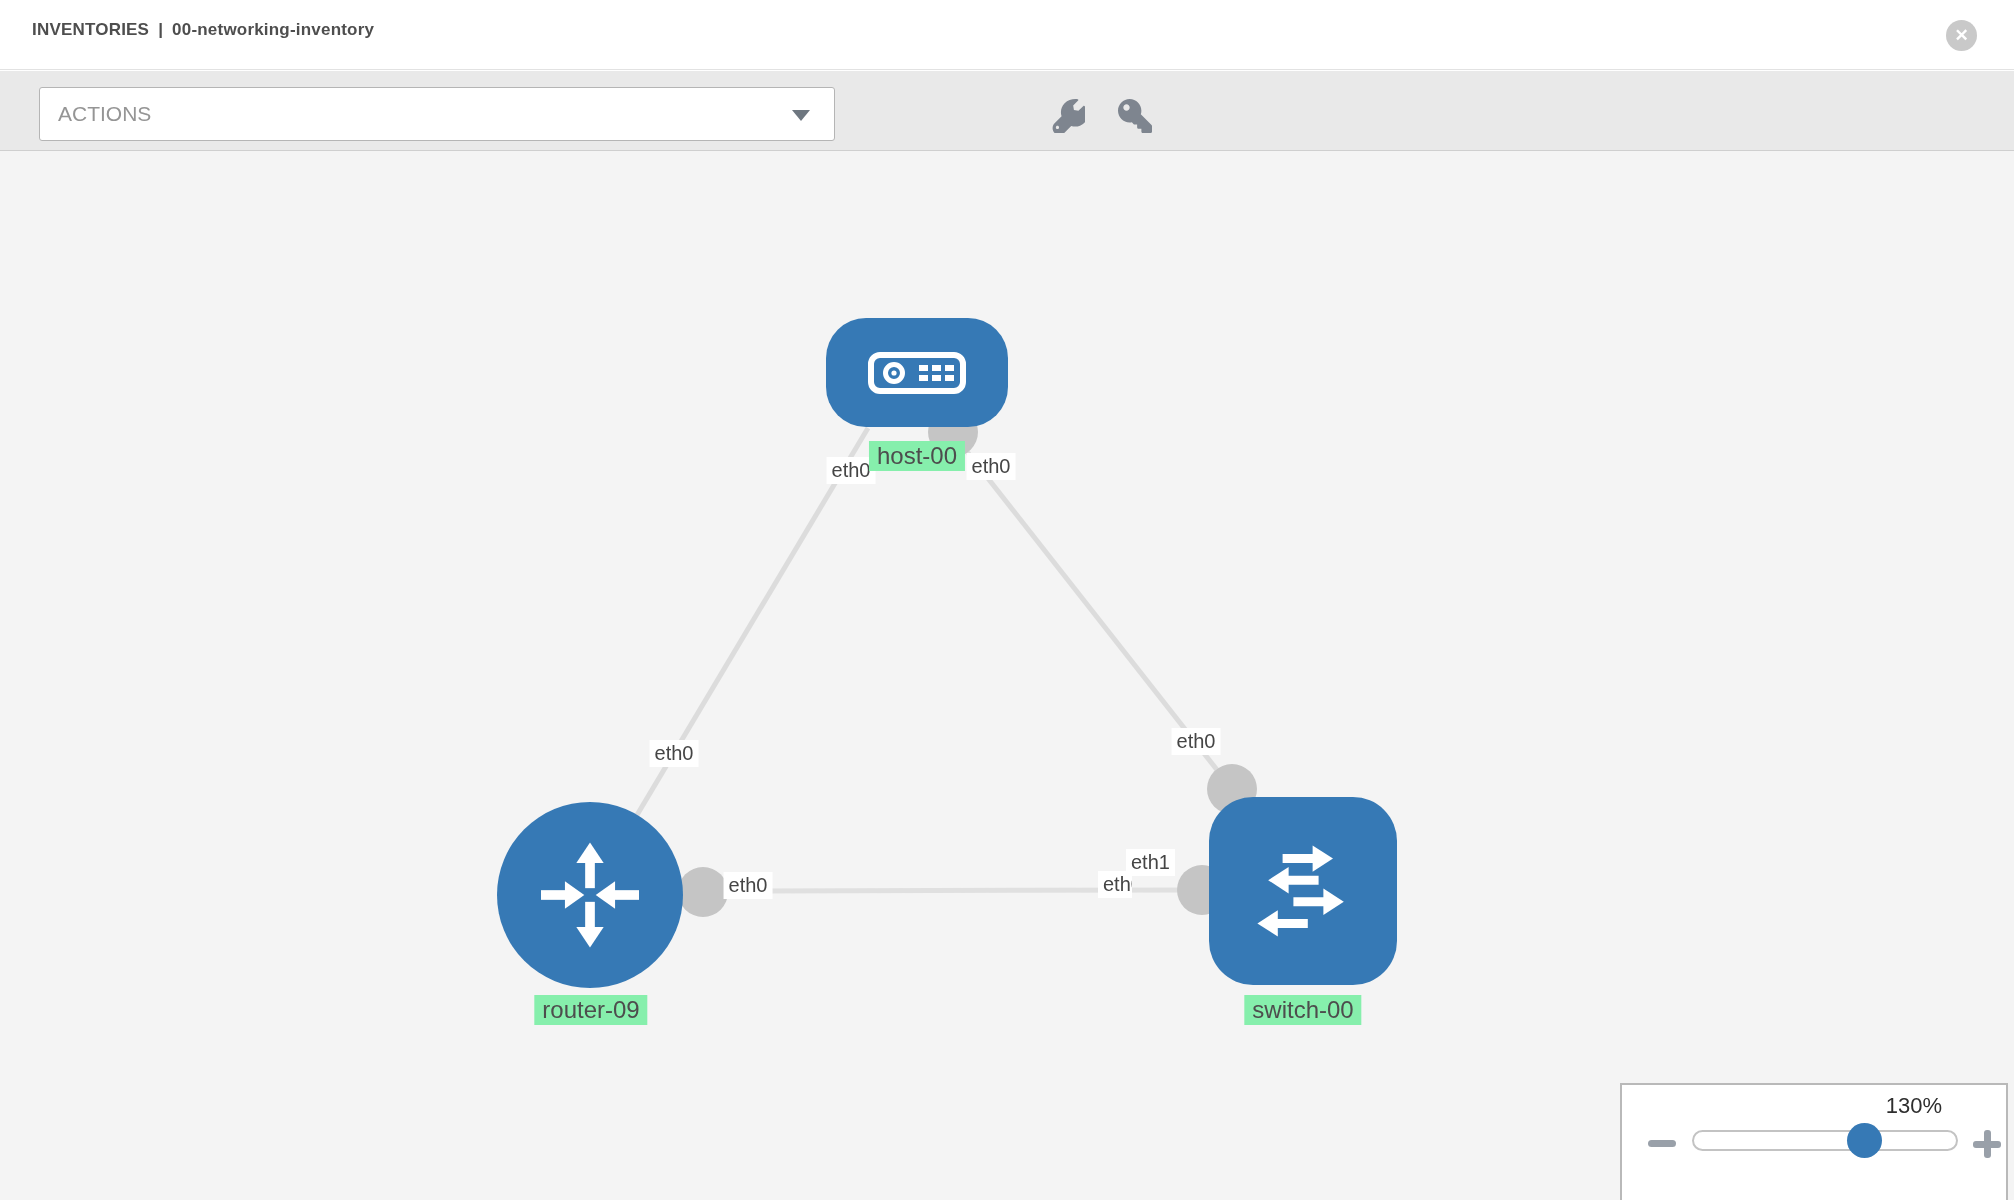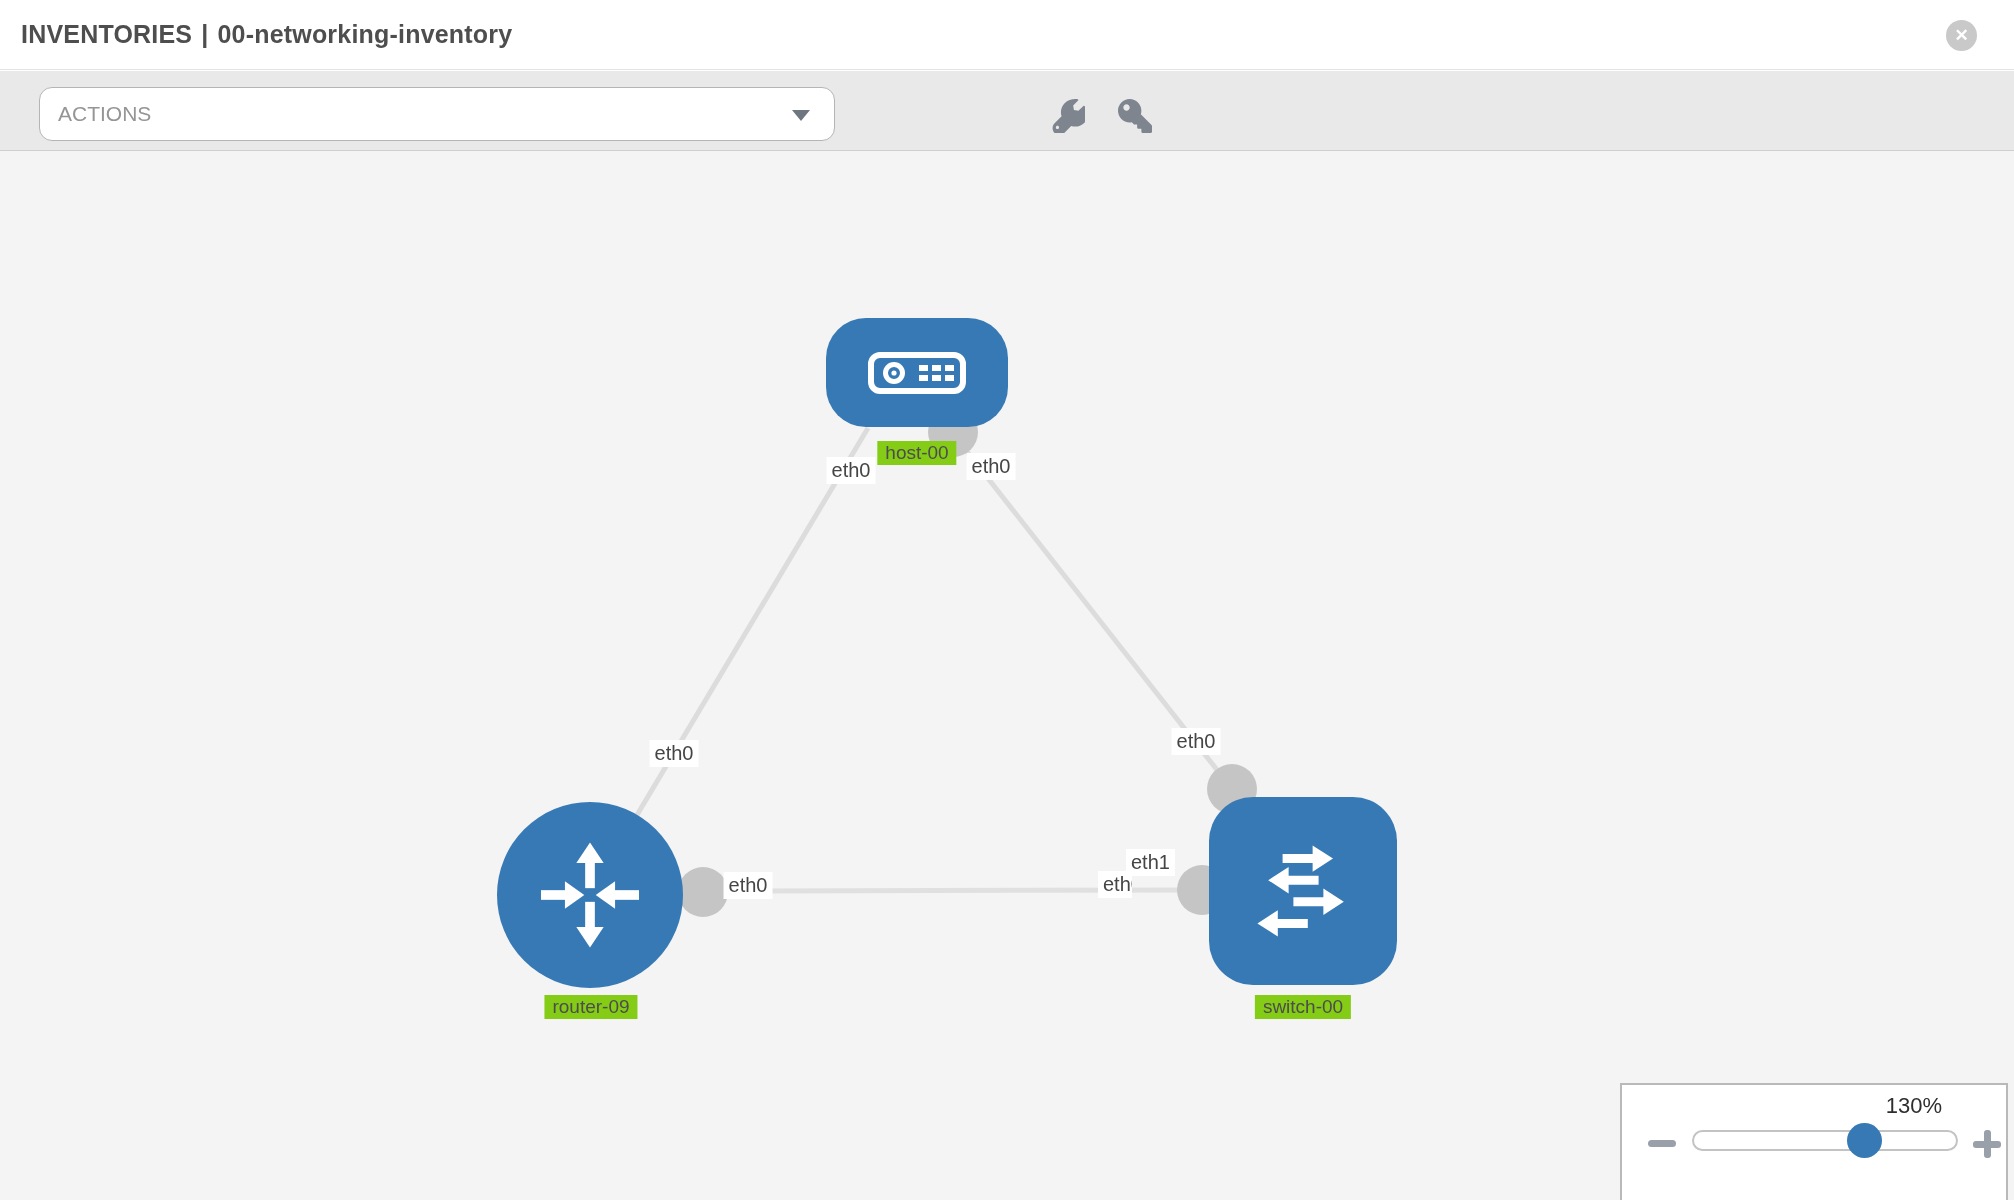--- a/index.html
+++ b/index.html
@@ -3,32 +3,32 @@
 <meta charset="utf-8">
 <style>
   * { margin:0; padding:0; box-sizing:border-box; }
   html,body { width:2014px; height:1200px; overflow:hidden; background:#fff;
               font-family:"Liberation Sans", sans-serif; }
   .app { position:relative; width:2014px; height:1200px; background:#fff; }
 
   
   .header { position:absolute; left:0; top:0; width:2014px; height:70px;
             background:#ffffff; border-bottom:1px solid #e2e2e2; z-index:20; }
-  .title { position:absolute; left:21px; top:20px; font-size:25px; font-weight:bold;
+  .title { position:absolute; left:32px; top:20px; font-size:17px; font-weight:bold;
            color:#4e4e4e; letter-spacing:.2px; white-space:nowrap; }
   .title .sep { margin:0 9px; }
   .close-btn { position:absolute; right:37px; top:20px; width:31px; height:31px;
                border-radius:50%; background:#c9c9c9; color:#fff; text-align:center;
                line-height:31px; font-size:17px; font-weight:bold; cursor:pointer; }
 
   
   .toolbar { position:absolute; left:0; top:71px; width:2014px; height:80px;
              background:#e9e9e9; border-bottom:1px solid #cfcfcf; z-index:19; }
   .select { position:absolute; top:16px; height:54px; background:#fff;
-            border:1px solid #b5b5b5; border-radius:13px; cursor:pointer; }
+            border:1px solid #b5b5b5; border-radius:3px; cursor:pointer; }
   .select .sel-label { display:block; line-height:52px; padding-left:18px;
                        font-size:21px; color:#959595; }
   .select .caret { position:absolute; right:24px; top:22px; width:0; height:0;
                    border-left:9px solid transparent; border-right:9px solid transparent;
                    border-top:11px solid #6e7780; }
   .sel-actions { left:39px;  width:796px; }
   .sel-search  { left:1182px; width:796px; }
   .tool-btn { position:absolute; top:26px; width:38px; height:38px; cursor:pointer;
               display:flex; align-items:center; justify-content:center; }
   .tool-btn svg { fill:#7e858f; }
@@ -57,21 +57,21 @@
   .chip.center { transform:translateX(-50%); }
   .chip-host-l    { left:851px;  top:306px; }
   .chip-host-r    { left:991px;  top:302px; }
   .chip-router-t  { left:674px;  top:589px; }
   .chip-router-r  { left:748px;  top:721px; }
   .chip-switch-t  { left:1196px; top:577px; }
   .chip-switch-under { left:1098px; top:720px; width:34px; overflow:hidden;
                        padding:2px 0 2px 5px; z-index:4; }
   .chip-switch-eth1  { left:1126px; top:698px; z-index:5; }
 
-  .node-label { position:absolute; background:#84cc16; color:#4d4d4d; font-size:19px;
+  .node-label { position:absolute; background:#86efac; color:#4d4d4d; font-size:24px;
           padding:1px 8px; white-space:nowrap; z-index:6; transform:translateX(-50%); }
   .lbl-host   { left:917px;  top:290px; }
   .lbl-router { left:591px;  top:844px; }
   .lbl-switch { left:1303px; top:844px; }
 
   
   .zoom-panel { position:absolute; left:1620px; top:932px; width:388px; height:140px;
                 background:#fff; border:2px solid #b9b9b9; z-index:10; }
   .zoom-value { position:absolute; left:90px; top:8px; width:230px; text-align:right;
                 font-size:22px; color:#2e2e2e; }

